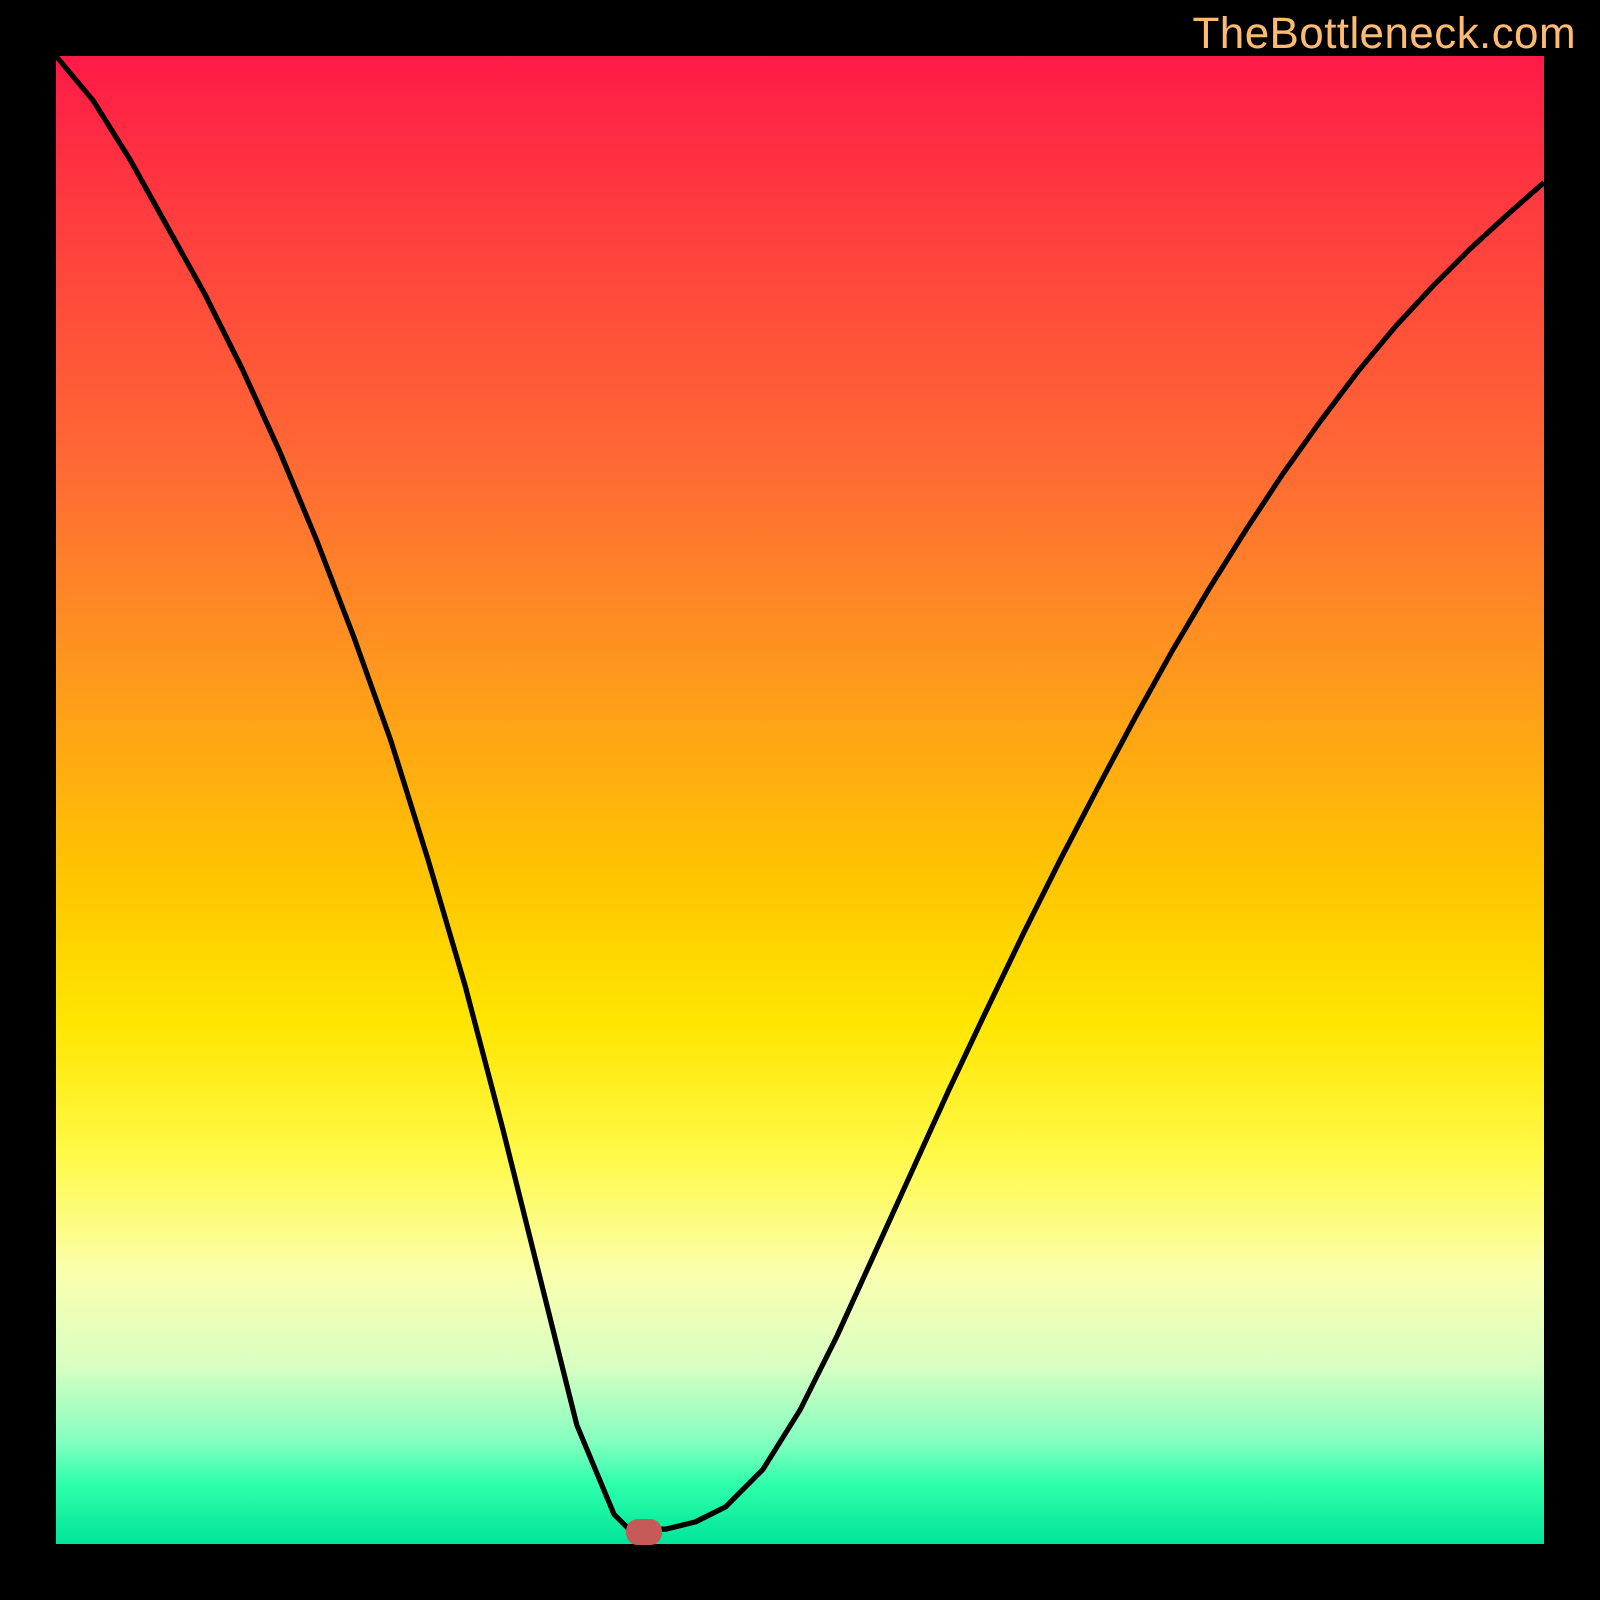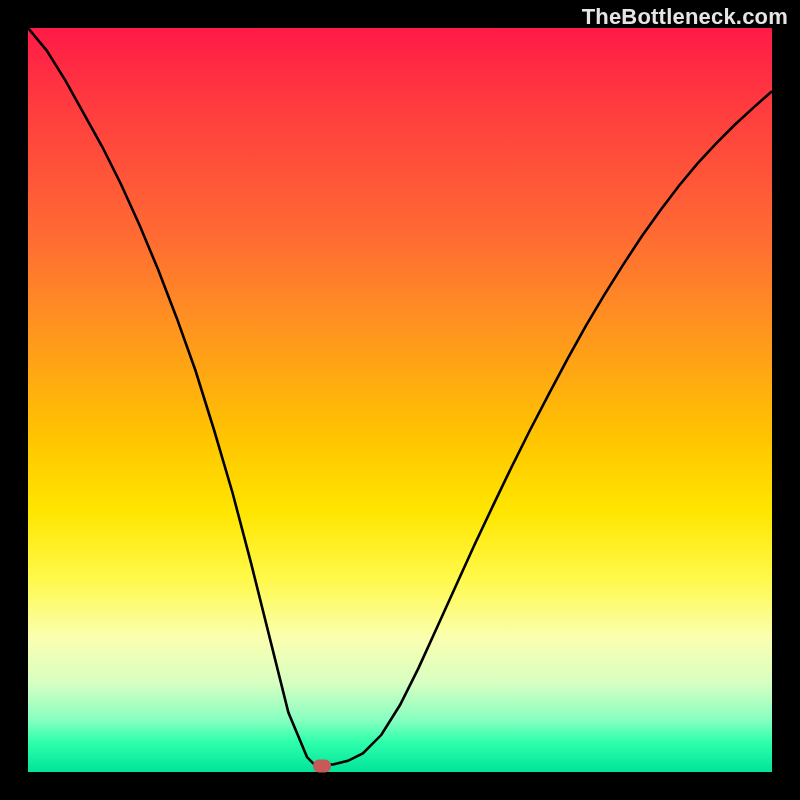--- a/index.html
+++ b/index.html
@@ -16,23 +16,23 @@
     top: 0;
     left: 0;
     width: 800px;
     height: 800px;
     background: #000;
   }
   .watermark {
     position: absolute;
     top: 4px;
     right: 12px;
-    color: #e5e5e5;
+    color: #fdba74;
     font-size: 22px;
-    font-weight: 700;
+    font-weight: 400;
     letter-spacing: 0.2px;
     z-index: 5;
   }
   .plot-area {
     position: absolute;
     top: 28px;
     left: 28px;
     width: 744px;
     height: 744px;
     background: linear-gradient(to bottom,

